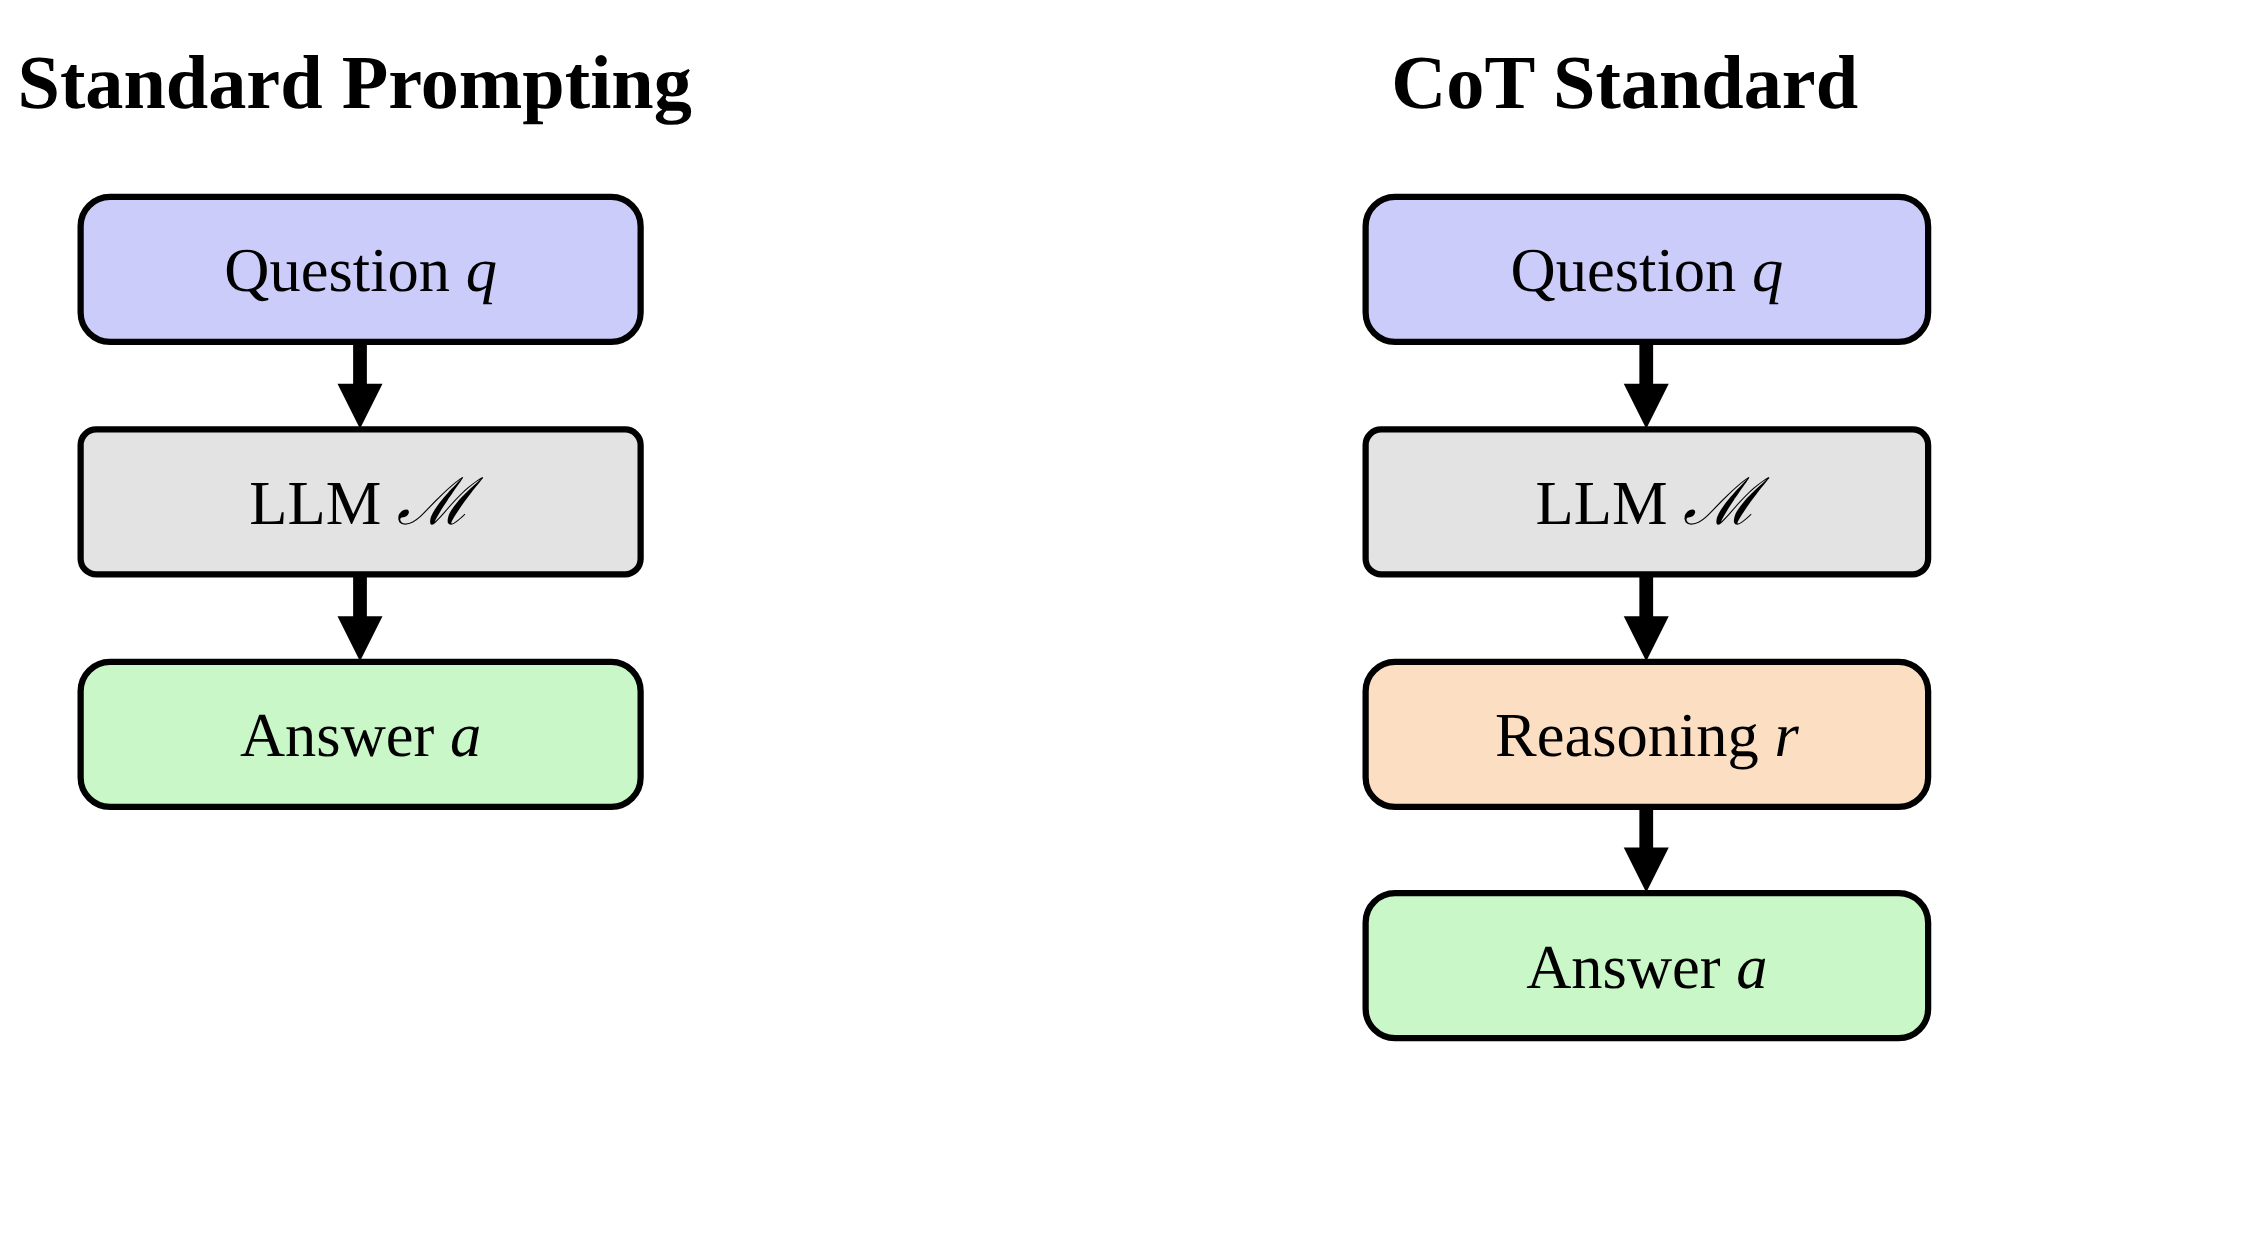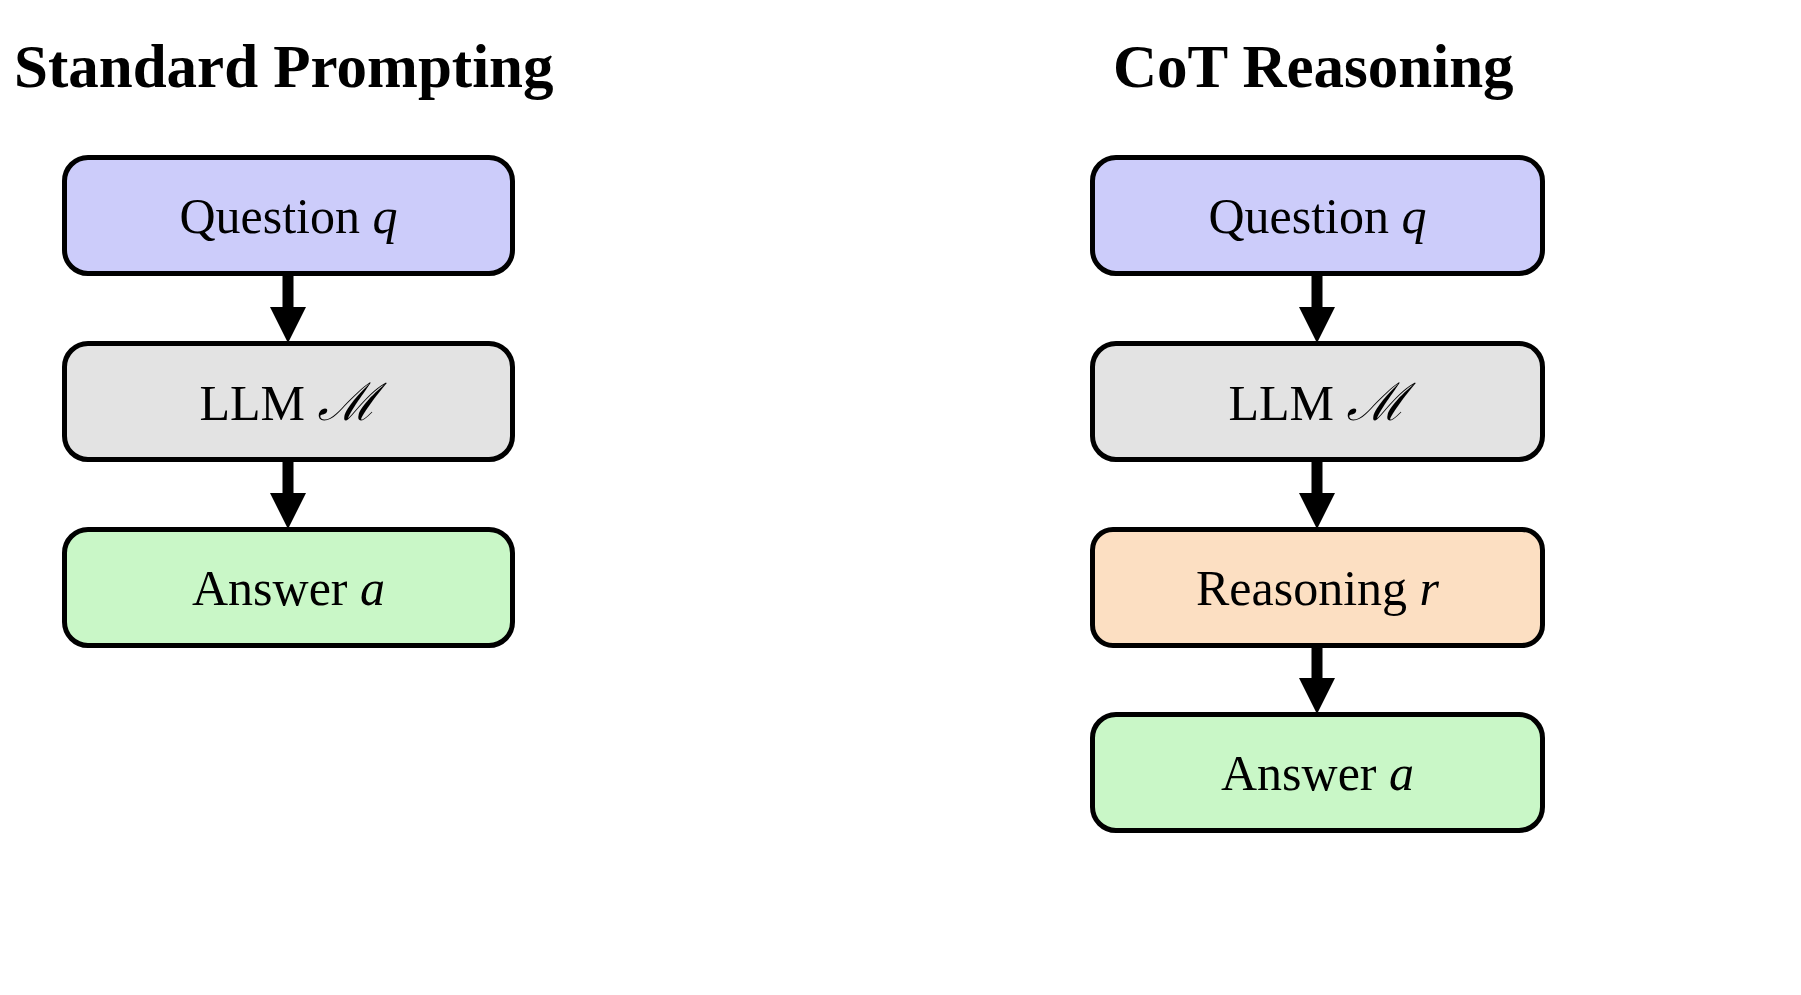--- a/index.html
+++ b/index.html
@@ -60,33 +60,33 @@
     font-family: "Liberation Serif", "DejaVu Serif", serif;
   }
   .node-label .mathcal {
     font-style: italic;
     font-family: "DejaVu Serif", "Liberation Serif", serif;
     font-size: 52px;
   }
 
   
   .fill-question  { background: #ccccfa; }
-  .fill-llm       { background: #e3e3e3; }
+  .fill-llm       { background: #e3e3e3; border-radius: 15px; }
   .fill-reasoning { background: #fcdfc2; }
   .fill-answer    { background: #c9f7c7; }
 
   
   #std-question  { left: 62px;  top: 155px; width: 453px; height: 121px; }
   #std-llm       { left: 62px;  top: 341px; width: 453px; height: 121px; }
   #std-answer    { left: 62px;  top: 527px; width: 453px; height: 121px; }
 
   
   #cot-question  { left: 1090px; top: 155px; width: 455px; height: 121px; }
   #cot-llm       { left: 1090px; top: 341px; width: 455px; height: 121px; }
-  #cot-reasoning { left: 1090px; top: 527px; width: 455px; height: 121px; border-radius: 23px; }
+  #cot-reasoning { left: 1090px; top: 527px; width: 455px; height: 121px; }
   #cot-answer    { left: 1090px; top: 712px; width: 455px; height: 121px; }
 
   
   .arrow {
     position: absolute;
     width: 40px;
   }
   .arrow .shaft {
     position: absolute;
     left: 50%;
@@ -121,21 +121,21 @@
   #cot-arrow-3 { left: 1297px; top: 646px; height: 68px; }
   #cot-arrow-3 .shaft { height: 35px; }
 </style>
 </head>
 <body style="background: rgb(255, 255, 255);">
 
 <div class="stage">
 
   <div class="column-title" id="title-standard">Standard Prompting</div>
 
-  <div class="column-title" id="title-cot">CoT Reasoning</div>
+  <div class="column-title" id="title-cot">CoT Standard</div>
 
   <div class="node fill-question" id="std-question" style="background: rgb(204, 204, 250);">
     <span class="node-label"><span>Question</span><span>&nbsp;</span><span class="var">q</span></span>
   </div>
 
   <div class="arrow" id="std-arrow-1">
     <span class="shaft"></span>
     <span class="head"></span>
   </div>
 

